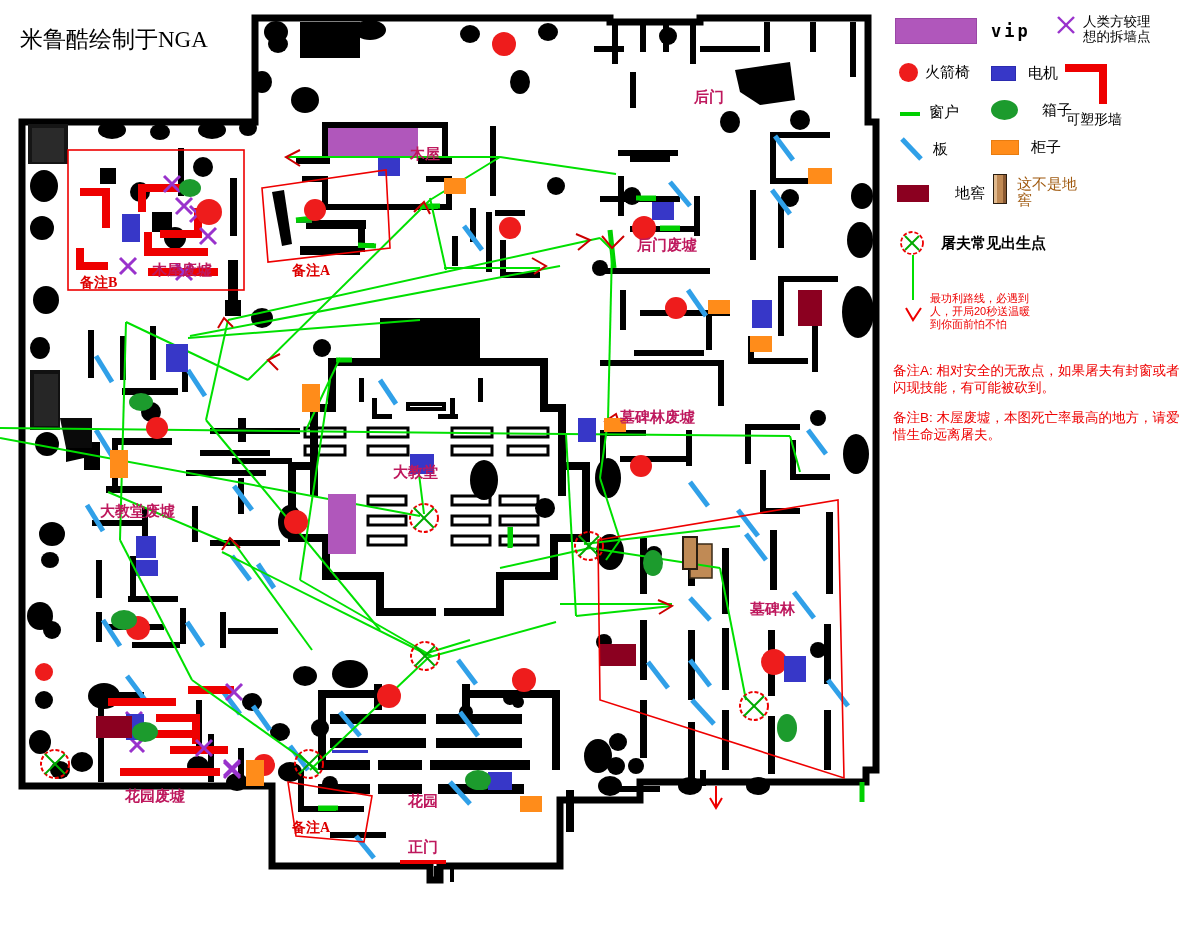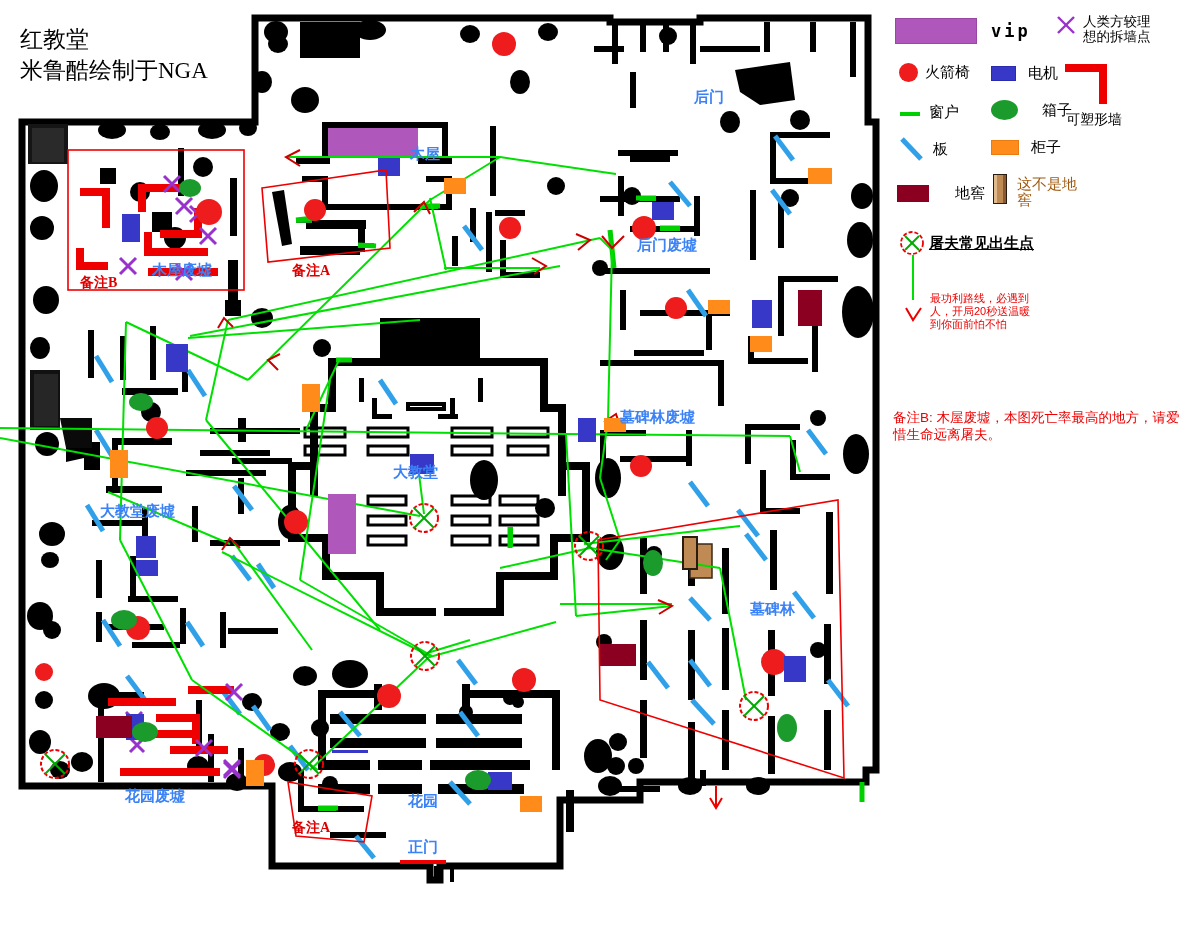--- a/index.html
+++ b/index.html
@@ -23,21 +23,21 @@
     font-size: 23px;
     color: #000000;
     line-height: 1.35;
     white-space: nowrap;
   }
   
   #map-svg { position: absolute; left: 0; top: 0; }
   
   .place-label {
     position: absolute;
-    color: #3b82f6;
+    color: #be185d;
     font-weight: bold;
     font-size: 15px;
     font-family: "Liberation Sans", "DejaVu Sans", sans-serif;
     white-space: nowrap;
     letter-spacing: 0px;
   }
   .note-label {
     position: absolute;
     color: #dd0000;
     font-weight: bold;
@@ -125,21 +125,20 @@
     font-family: "Liberation Sans", "DejaVu Sans", sans-serif;
     line-height: 1.2;
   }
 </style>
 </head>
 <body>
 
 <div id="root">
 
   <div id="title-block">
-    <div>红教堂</div>
     <div>米鲁酷绘制于NGA</div>
   </div>
 
   <svg id="map-svg" width="1191" height="927">
     <g fill="#000" stroke="none">
 
       <path d="M255,18 L610,18 L610,22 L700,22 L700,18 L868,18 L868,122 L876,122 L876,770
                L866,770 L866,782 L640,782 L640,800 L560,800 L560,866 L440,866 L440,880
                L430,880 L430,866 L272,866 L272,786 L22,786 L22,122 L255,122 Z" fill="none" stroke="#000" stroke-width="7"></path>
 
@@ -849,33 +848,34 @@
       </div>
     </div>
 
     <div class="lg-row" style="left:164px; top:52px; text-align:center;">
       <svg width="70" height="48">
         <polyline points="6,8 44,8 44,44" fill="none" stroke="#ee0000" stroke-width="8"></polyline>
       </svg>
       <div class="lg-text" style="font-size:14px">可塑形墙</div>
     </div>
 
-    <div class="lg-row" style="left:4px; top:222px; display:flex; align-items:center; gap:4px;text-decoration:underline;">
+    <div class="lg-row" style="left:4px; top:222px; display:flex; align-items:center; gap:16px;">
       <svg width="26" height="26">
         <circle cx="13" cy="13" r="11" fill="none" stroke="#ee0000" stroke-width="1.8" stroke-dasharray="4 2"></circle>
         <line x1="6" y1="6" x2="20" y2="20" stroke="#00aa00" stroke-width="2"></line>
         <line x1="20" y1="6" x2="6" y2="20" stroke="#00aa00" stroke-width="2"></line>
       </svg>
       <div class="lg-text" style="font-weight:bold">屠夫常见出生点</div>
     </div>
   </div>
 
   <div class="route-note" style="left:930px; top:292px;">
     <div>最功利路线，必遇到</div>
     <div>人，开局20秒送温暖</div>
     <div>到你面前怕不怕</div>
   </div>
 
+  <div class="side-note" style="left:893px; top:363px; width:290px;">备注A: 相对安全的无敌点，如果屠夫有封窗或者闪现技能，有可能被砍到。</div>
 
   <div class="side-note" style="left:893px; top:410px; width:290px;">备注B: 木屋废墟，本图死亡率最高的地方，请爱惜生命远离屠夫。</div>
 
 
 </div>
 
 </body></html>

